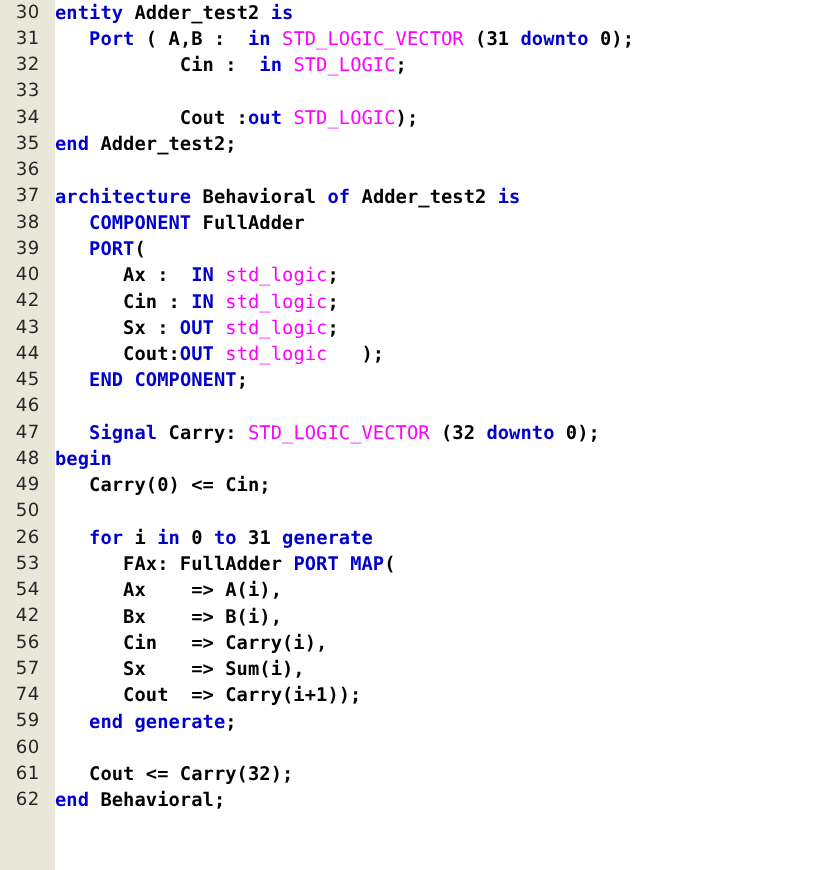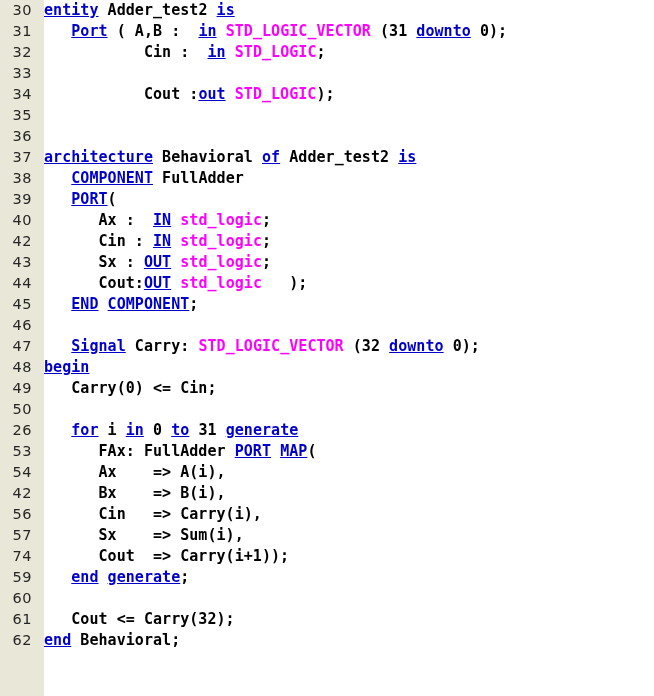--- a/index.html
+++ b/index.html
@@ -64,36 +64,36 @@
     position: absolute;
     left: 44px;
     top: 0;
     white-space: pre;
     font-size: 15px;
     letter-spacing: 0.05px;
     color: #000000;
   }
 
   
-  .tok-kw   { color: #0000cd; font-weight: bold; text-decoration: underline; }
-  .tok-type { color: #ff00ff; font-weight: bold; }
+  .tok-kw   { color: #0000cd; font-weight: bold; }
+  .tok-type { color: #ff00ff; font-weight: normal; }
   .tok-pln  { color: #000000; font-weight: bold; }
 </style>
 </head>
 <body>
 
 <div id="editor">
   <div id="gutter-bg"></div>
   <div id="code-area">
       <div class="code-line"><span class="ln">30</span><span class="src"><span class="tok-kw">entity</span><span class="tok-pln"> Adder_test2 </span><span class="tok-kw">is</span></span></div>
       <div class="code-line"><span class="ln">31</span><span class="src"><span class="tok-pln">   </span><span class="tok-kw">Port</span><span class="tok-pln"> ( A,B :  </span><span class="tok-kw">in</span><span class="tok-pln"> </span><span class="tok-type">STD_LOGIC_VECTOR</span><span class="tok-pln"> (31 </span><span class="tok-kw">downto</span><span class="tok-pln"> 0);</span></span></div>
       <div class="code-line"><span class="ln">32</span><span class="src"><span class="tok-pln">           Cin :  </span><span class="tok-kw">in</span><span class="tok-pln"> </span><span class="tok-type">STD_LOGIC</span><span class="tok-pln">;</span></span></div>
       <div class="code-line"><span class="ln">33</span></div>
       <div class="code-line"><span class="ln">34</span><span class="src"><span class="tok-pln">           Cout :</span><span class="tok-kw">out</span><span class="tok-pln"> </span><span class="tok-type">STD_LOGIC</span><span class="tok-pln">);</span></span></div>
-      <div class="code-line"><span class="ln">35</span></div>
+      <div class="code-line"><span class="ln">35</span><span class="src"><span class="tok-kw">end</span><span class="tok-pln"> Adder_test2;</span></span></div>
       <div class="code-line"><span class="ln">36</span><span class="src"></span></div>
       <div class="code-line"><span class="ln">37</span><span class="src"><span class="tok-kw">architecture</span><span class="tok-pln"> Behavioral </span><span class="tok-kw">of</span><span class="tok-pln"> Adder_test2 </span><span class="tok-kw">is</span></span></div>
       <div class="code-line"><span class="ln">38</span><span class="src"><span class="tok-pln">   </span><span class="tok-kw">COMPONENT</span><span class="tok-pln"> FullAdder</span></span></div>
       <div class="code-line"><span class="ln">39</span><span class="src"><span class="tok-pln">   </span><span class="tok-kw">PORT</span><span class="tok-pln">(</span></span></div>
       <div class="code-line"><span class="ln">40</span><span class="src"><span class="tok-pln">      Ax :  </span><span class="tok-kw">IN</span><span class="tok-pln"> </span><span class="tok-type">std_logic</span><span class="tok-pln">;</span></span></div>
       <div class="code-line"><span class="ln">42</span><span class="src"><span class="tok-pln">      Cin : </span><span class="tok-kw">IN</span><span class="tok-pln"> </span><span class="tok-type">std_logic</span><span class="tok-pln">;</span></span></div>
       <div class="code-line"><span class="ln">43</span><span class="src"><span class="tok-pln">      Sx : </span><span class="tok-kw">OUT</span><span class="tok-pln"> </span><span class="tok-type">std_logic</span><span class="tok-pln">;</span></span></div>
       <div class="code-line"><span class="ln">44</span><span class="src"><span class="tok-pln">      Cout:</span><span class="tok-kw">OUT</span><span class="tok-pln"> </span><span class="tok-type">std_logic</span><span class="tok-pln">   );</span></span></div>
       <div class="code-line"><span class="ln">45</span><span class="src"><span class="tok-pln">   </span><span class="tok-kw">END</span><span class="tok-pln"> </span><span class="tok-kw">COMPONENT</span><span class="tok-pln">;</span></span></div>
       <div class="code-line"><span class="ln">46</span><span class="src"></span></div>

